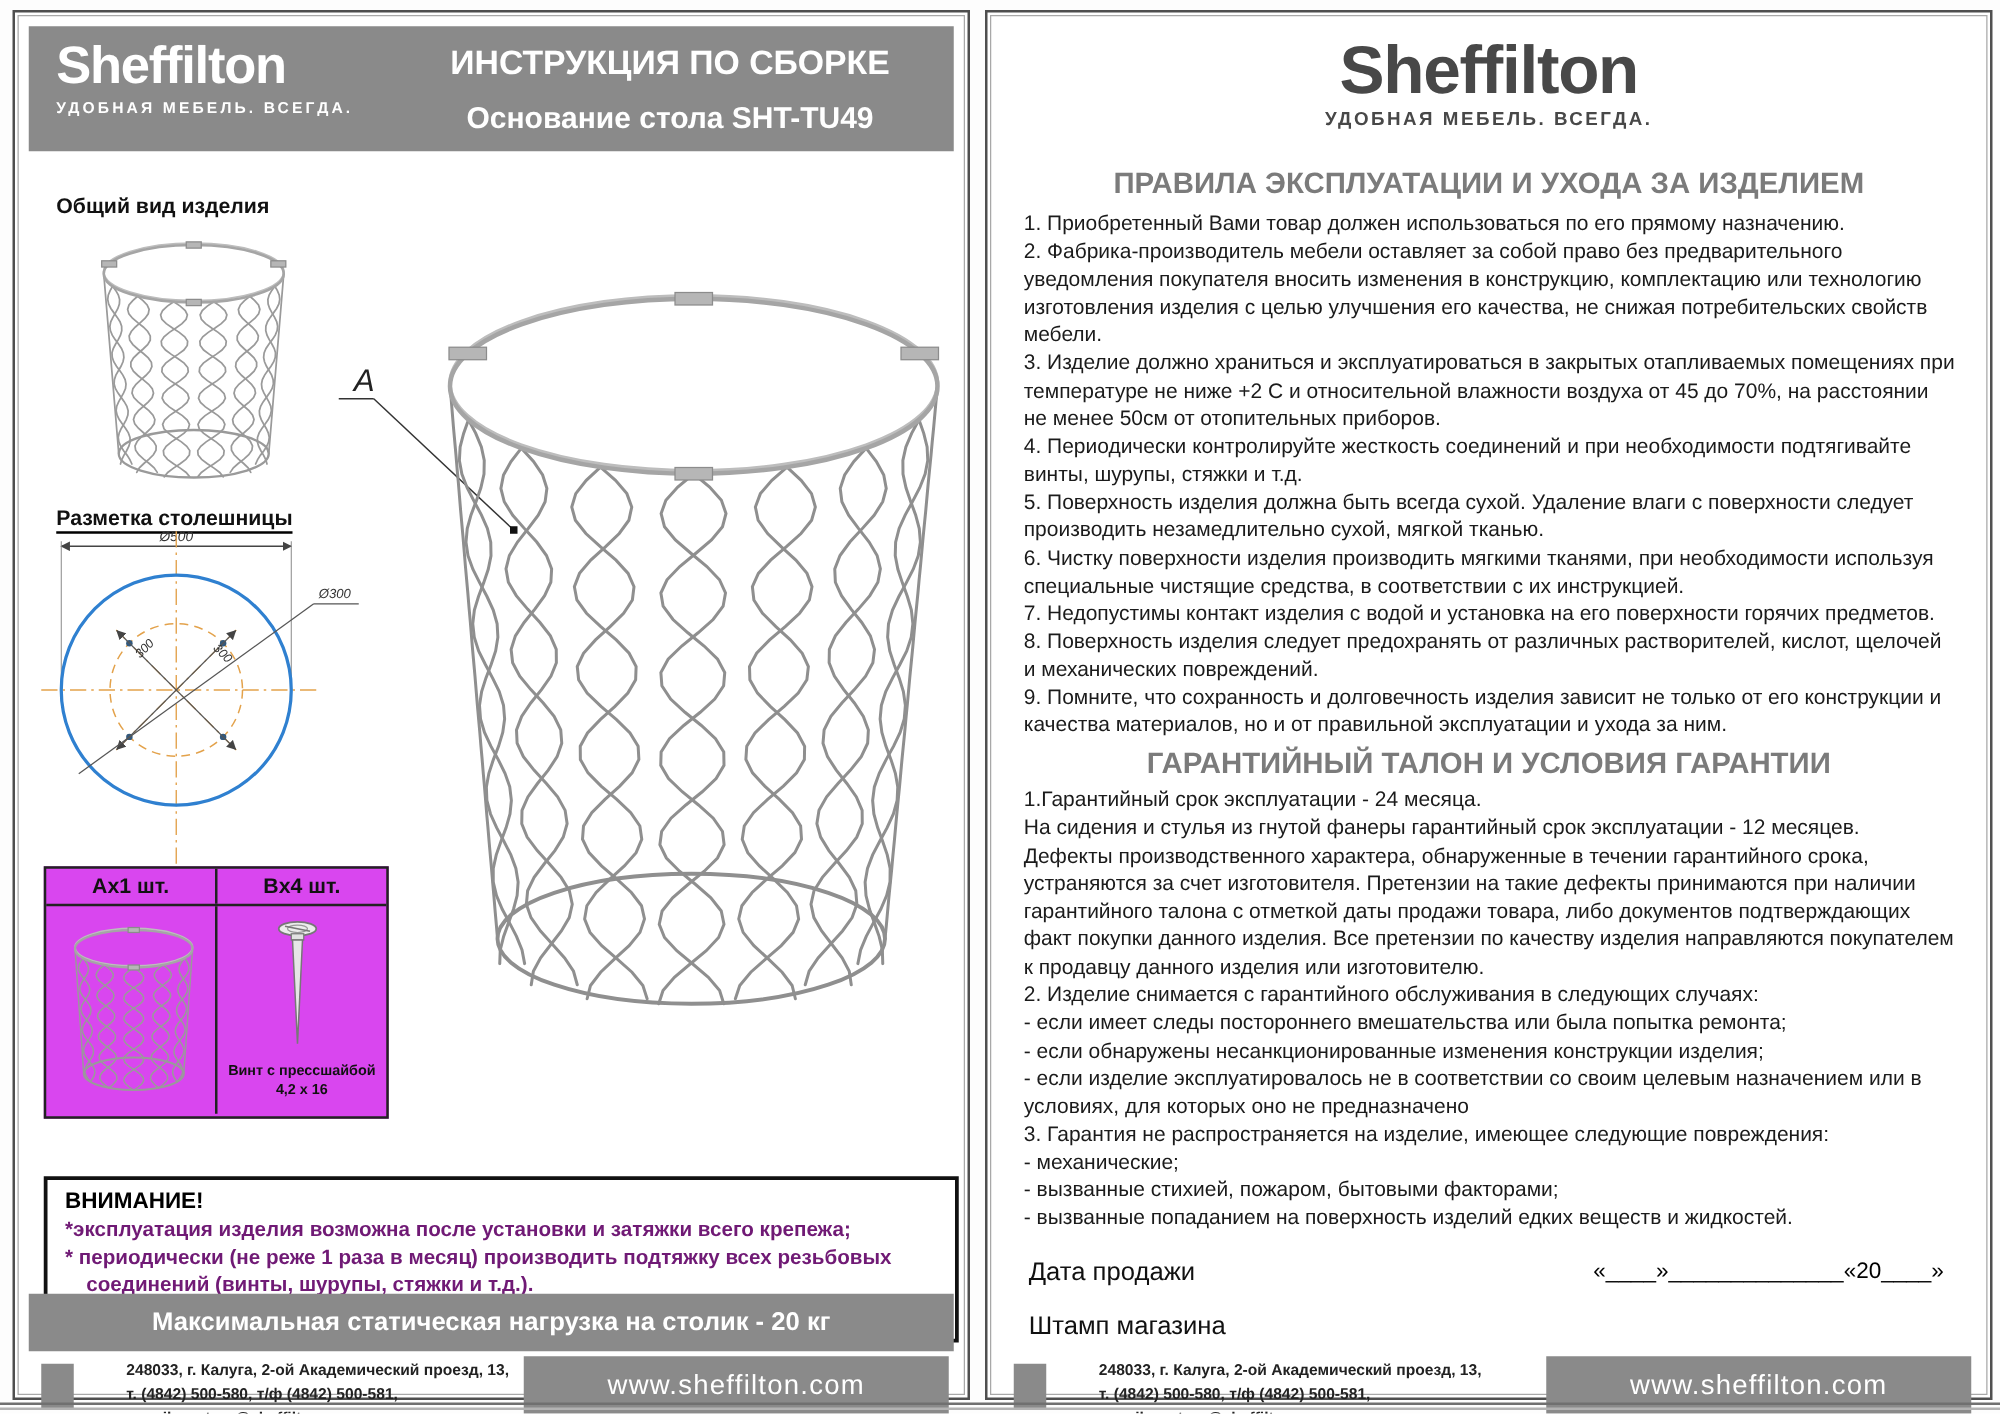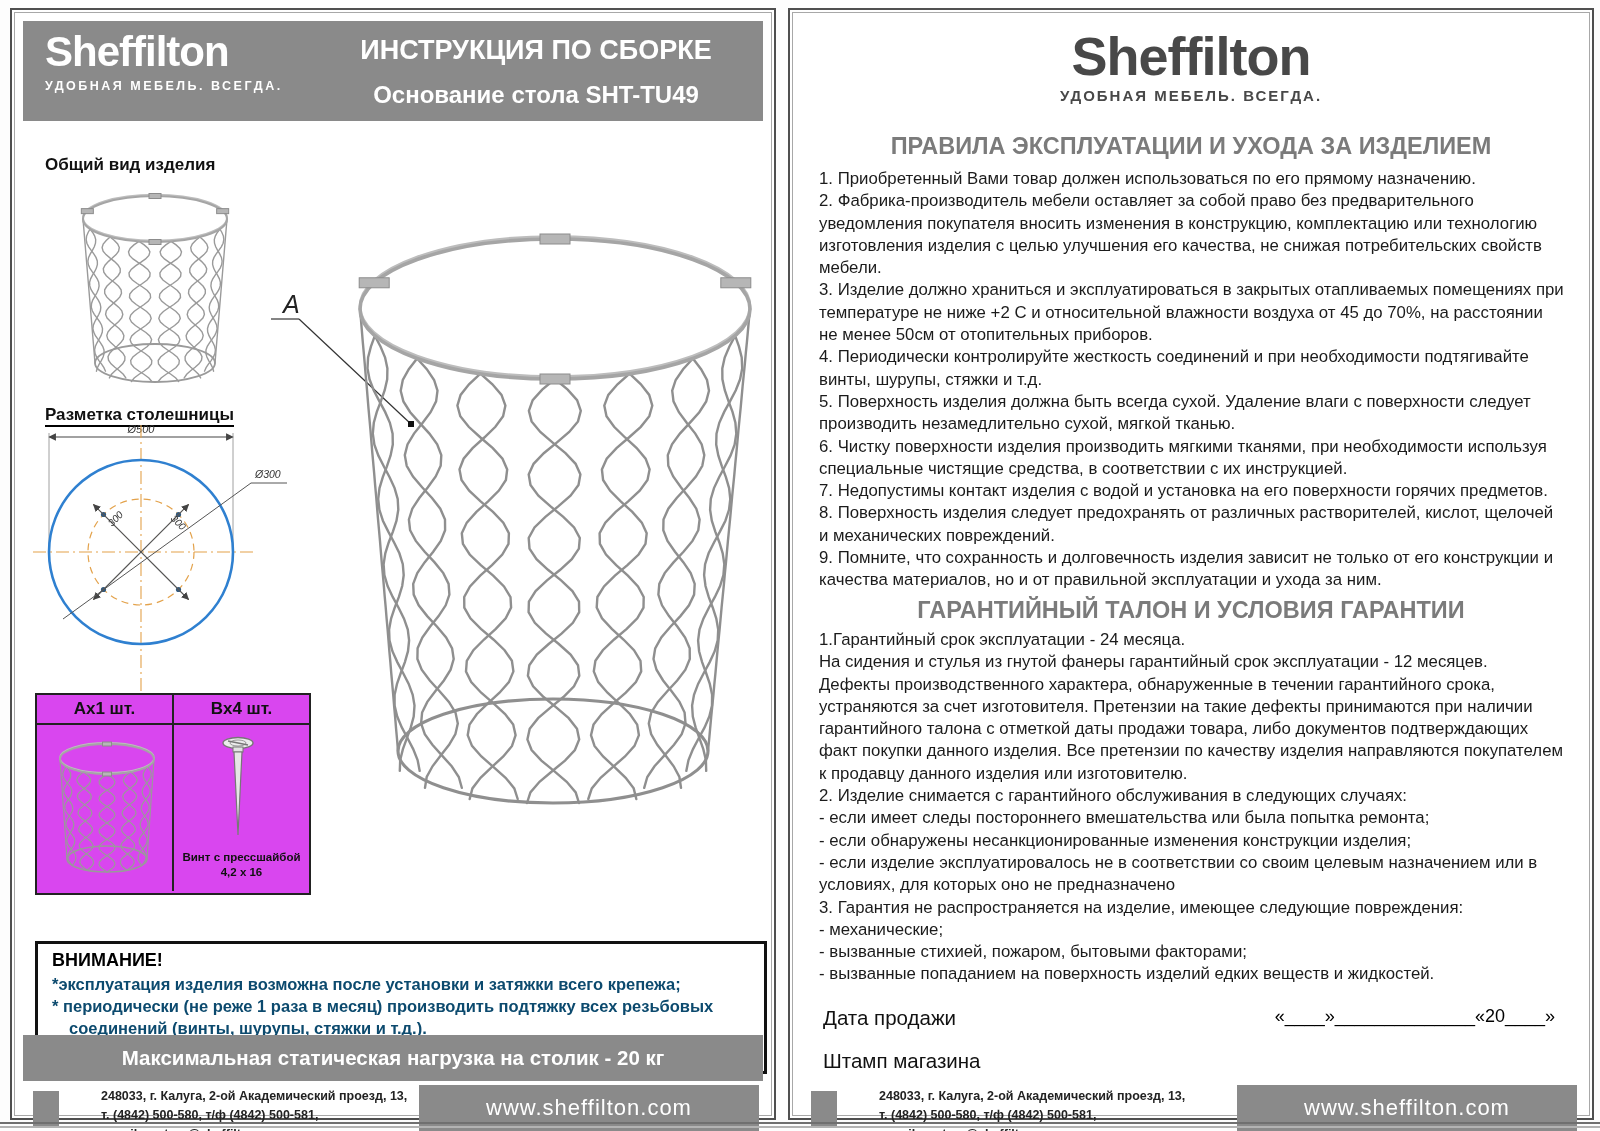--- a/index.html
+++ b/index.html
@@ -21,21 +21,21 @@
   .parts-table{position:absolute;left:20px;top:680px;width:272px;height:198px;border:2px solid #222;background:#d946ef;}
   .parts-head{display:flex;height:28px;border-bottom:2px solid #222;}
   .parts-head .ph{flex:1;text-align:center;font-size:17px;font-weight:bold;line-height:28px;color:#111;}
   .parts-head .ph:first-child{border-right:2px solid #222;}
   .parts-body{display:flex;height:166px;}
   .pcell{flex:1;position:relative;}
   .pcell:first-child{border-right:2px solid #222;}
   .pcaption{position:absolute;left:0;right:0;bottom:10px;text-align:center;font-size:11.5px;font-weight:bold;color:#111;line-height:1.35;}
   .warn-box{position:absolute;left:20px;top:896px;width:700px;border:3px solid #111;background:#fff;padding:6px 12px 10px 14px;margin-top:32px;}
   .warn-title{font-size:18px;font-weight:bold;color:#000;margin-bottom:2px;}
-  .warn-line{font-size:16.5px;font-weight:bold;color:#0c4a6e;line-height:22px;padding-left:17px;text-indent:-17px;}
+  .warn-line{font-size:16.5px;font-weight:bold;color:#701a75;line-height:22px;padding-left:17px;text-indent:-17px;}
   .load-banner{position:absolute;left:8px;right:8px;top:1022px;height:46px;background:#8a8a8a;color:#fff;font-size:20.5px;font-weight:bold;text-align:center;line-height:46px;}
   .footer{position:absolute;left:0;right:0;top:1074px;height:46px;}
   .f-square{position:absolute;left:18px;top:4px;width:26px;height:36px;background:#8a8a8a;}
   .f-address{position:absolute;left:86px;top:0px;font-size:12.5px;font-weight:bold;color:#222;line-height:1.5;}
   .f-web{position:absolute;right:12px;top:-2px;width:340px;height:46px;background:#8a8a8a;color:#fff;text-align:center;font-size:22px;line-height:46px;letter-spacing:1px;}
   .bottom-rule-1{position:absolute;left:0;top:1122px;width:1600px;height:2px;background:#707070;}
   .bottom-rule-2{position:absolute;left:0;top:1126px;width:1600px;height:2px;background:#b3b3b3;}
 
   
   .logo-center{position:absolute;left:0;right:0;top:14px;text-align:center;color:#484848;}

